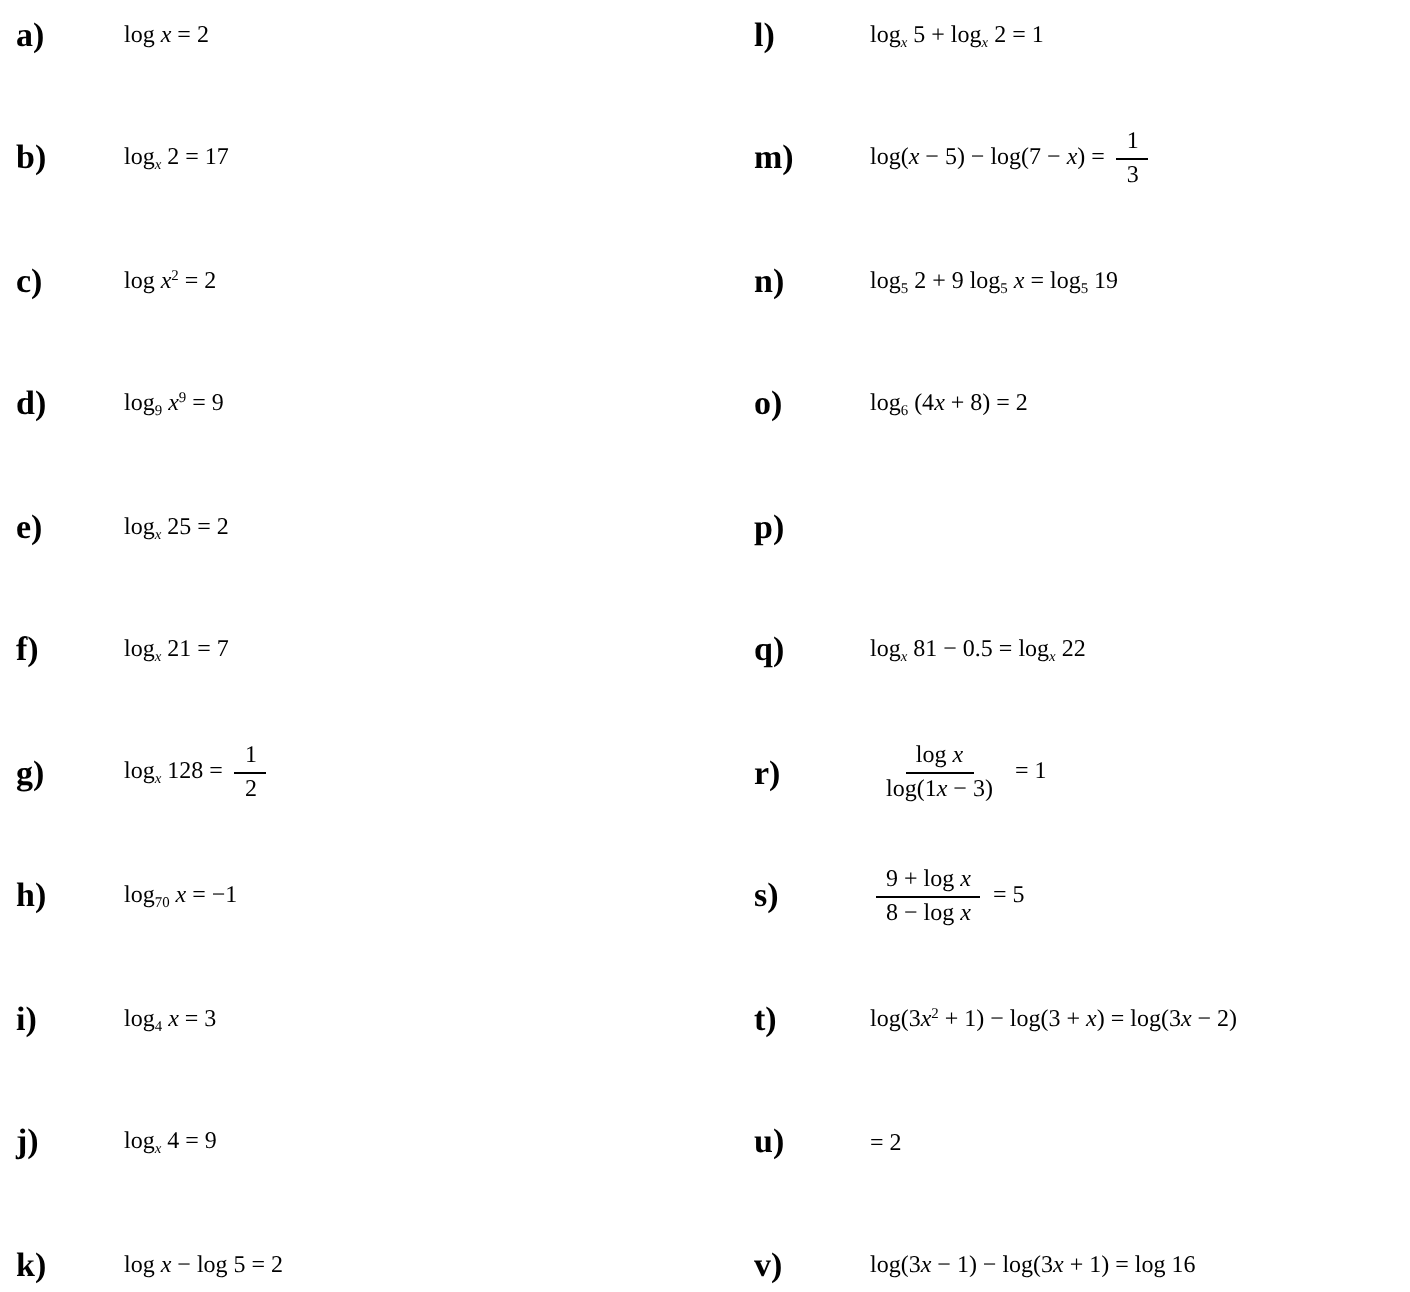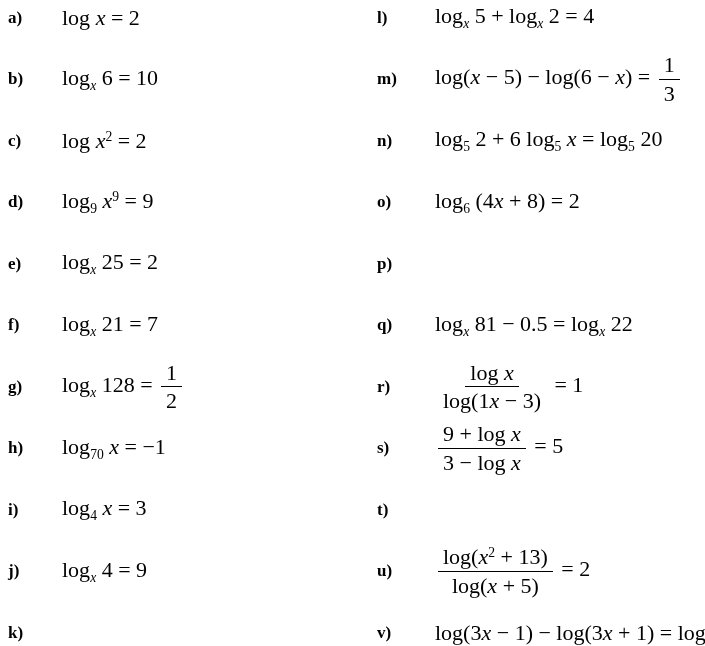--- a/index.html
+++ b/index.html
@@ -30,21 +30,21 @@
     align-items: center;
   }
   .label {
     flex: none;
     font-weight: bold;
     font-size: 17px;
   }
   .column-left  .label { padding-left: 8px;  width: 54px; }
   .column-right .label { padding-left: 25px; width: 58px; }
   .equation {
-    font-size: 22px;
+    font-size: 12px;
     white-space: nowrap;
   }
   .tk-r   { font-style: normal; }
   .tk-i   { font-style: italic; }
   .tk-sub  { font-size: 0.62em; vertical-align: -0.35em; font-style: normal; }
   .tk-subi { font-size: 0.62em; vertical-align: -0.35em; font-style: italic; }
   .tk-sup  { font-size: 0.62em; vertical-align: 0.55em;  font-style: normal; }
   .frac {
     display: inline-flex;
     flex-direction: column;
@@ -67,21 +67,21 @@
 <body>
 
 <div class="worksheet">
   <div class="column column-left">
       <div class="row">
         <span class="label">a)</span>
         <span class="equation"><span class="tk-r">log </span><span class="tk-i">x</span><span class="tk-r"> = 2</span></span>
       </div>
       <div class="row">
         <span class="label">b)</span>
-        <span class="equation"><span class="tk-r">log</span><span class="tk-subi">x</span><span class="tk-r"> 6 = 10</span></span>
+        <span class="equation"><span class="tk-r">log</span><span class="tk-subi">x</span><span class="tk-r"> 2 = 17</span></span>
       </div>
       <div class="row">
         <span class="label">c)</span>
         <span class="equation"><span class="tk-r">log </span><span class="tk-i">x</span><span class="tk-sup">2</span><span class="tk-r"> = 2</span></span>
       </div>
       <div class="row">
         <span class="label">d)</span>
         <span class="equation"><span class="tk-r">log</span><span class="tk-sub">9</span><span class="tk-r"> </span><span class="tk-i">x</span><span class="tk-sup">9</span><span class="tk-r"> = 9</span></span>
       </div>
       <div class="row">
@@ -106,37 +106,38 @@
       <div class="row">
         <span class="label">i)</span>
         <span class="equation"><span class="tk-r">log</span><span class="tk-sub">4</span><span class="tk-r"> </span><span class="tk-i">x</span><span class="tk-r"> = 3</span></span>
       </div>
       <div class="row">
         <span class="label">j)</span>
         <span class="equation"><span class="tk-r">log</span><span class="tk-subi">x</span><span class="tk-r"> 4 = 9</span></span>
       </div>
       <div class="row">
         <span class="label">k)</span>
+        <span class="equation"><span class="tk-r">log </span><span class="tk-i">x</span><span class="tk-r"> − log 5 = 2</span></span>
       </div>
     </div>
   <div class="column column-right">
       <div class="row">
         <span class="label">l)</span>
-        <span class="equation"><span class="tk-r">log</span><span class="tk-subi">x</span><span class="tk-r"> 5 + log</span><span class="tk-subi">x</span><span class="tk-r"> 2 = 4</span></span>
+        <span class="equation"><span class="tk-r">log</span><span class="tk-subi">x</span><span class="tk-r"> 5 + log</span><span class="tk-subi">x</span><span class="tk-r"> 2 = 1</span></span>
       </div>
       <div class="row">
         <span class="label">m)</span>
-        <span class="equation"><span class="tk-r">log(</span><span class="tk-i">x</span><span class="tk-r"> − 5) − log(6 − </span><span class="tk-i">x</span><span class="tk-r">) = </span><span class="frac">
+        <span class="equation"><span class="tk-r">log(</span><span class="tk-i">x</span><span class="tk-r"> − 5) − log(7 − </span><span class="tk-i">x</span><span class="tk-r">) = </span><span class="frac">
             <span class="fnum"><span class="tk-r">1</span></span>
             <span class="fden"><span class="tk-r">3</span></span>
           </span></span>
       </div>
       <div class="row">
         <span class="label">n)</span>
-        <span class="equation"><span class="tk-r">log</span><span class="tk-sub">5</span><span class="tk-r"> 2 + 6 log</span><span class="tk-sub">5</span><span class="tk-r"> </span><span class="tk-i">x</span><span class="tk-r"> = log</span><span class="tk-sub">5</span><span class="tk-r"> 20</span></span>
+        <span class="equation"><span class="tk-r">log</span><span class="tk-sub">5</span><span class="tk-r"> 2 + 9 log</span><span class="tk-sub">5</span><span class="tk-r"> </span><span class="tk-i">x</span><span class="tk-r"> = log</span><span class="tk-sub">5</span><span class="tk-r"> 19</span></span>
       </div>
       <div class="row">
         <span class="label">o)</span>
         <span class="equation"><span class="tk-r">log</span><span class="tk-sub">6</span><span class="tk-r"> (4</span><span class="tk-i">x</span><span class="tk-r"> + 8) = 2</span></span>
       </div>
       <div class="row">
         <span class="label">p)</span>
       </div>
       <div class="row">
         <span class="label">q)</span>
@@ -146,31 +147,29 @@
         <span class="label">r)</span>
         <span class="equation"><span class="frac">
             <span class="fnum"><span class="tk-r">log </span><span class="tk-i">x</span></span>
             <span class="fden"><span class="tk-r">log(1</span><span class="tk-i">x</span><span class="tk-r"> − 3)</span></span>
           </span><span class="tk-r"> = 1</span></span>
       </div>
       <div class="row">
         <span class="label">s)</span>
         <span class="equation"><span class="frac">
             <span class="fnum"><span class="tk-r">9 + log </span><span class="tk-i">x</span></span>
-            <span class="fden"><span class="tk-r">3 − log </span><span class="tk-i">x</span></span>
+            <span class="fden"><span class="tk-r">8 − log </span><span class="tk-i">x</span></span>
           </span><span class="tk-r"> = 5</span></span>
       </div>
       <div class="row">
         <span class="label">t)</span>
+        <span class="equation"><span class="tk-r">log(3</span><span class="tk-i">x</span><span class="tk-sup">2</span><span class="tk-r"> + 1) − log(3 + </span><span class="tk-i">x</span><span class="tk-r">) = log(3</span><span class="tk-i">x</span><span class="tk-r"> − 2)</span></span>
       </div>
       <div class="row">
         <span class="label">u)</span>
-        <span class="equation"><span class="frac">
-            <span class="fnum"><span class="tk-r">log(</span><span class="tk-i">x</span><span class="tk-sup">2</span><span class="tk-r"> + 13)</span></span>
-            <span class="fden"><span class="tk-r">log(</span><span class="tk-i">x</span><span class="tk-r"> + 5)</span></span>
-          </span><span class="tk-r"> = 2</span></span>
+        <span class="equation"><span class="tk-r"> = 2</span></span>
       </div>
       <div class="row">
         <span class="label">v)</span>
         <span class="equation"><span class="tk-r">log(3</span><span class="tk-i">x</span><span class="tk-r"> − 1) − log(3</span><span class="tk-i">x</span><span class="tk-r"> + 1) = log 16</span></span>
       </div>
     </div>
 </div>
 
 </body></html>

